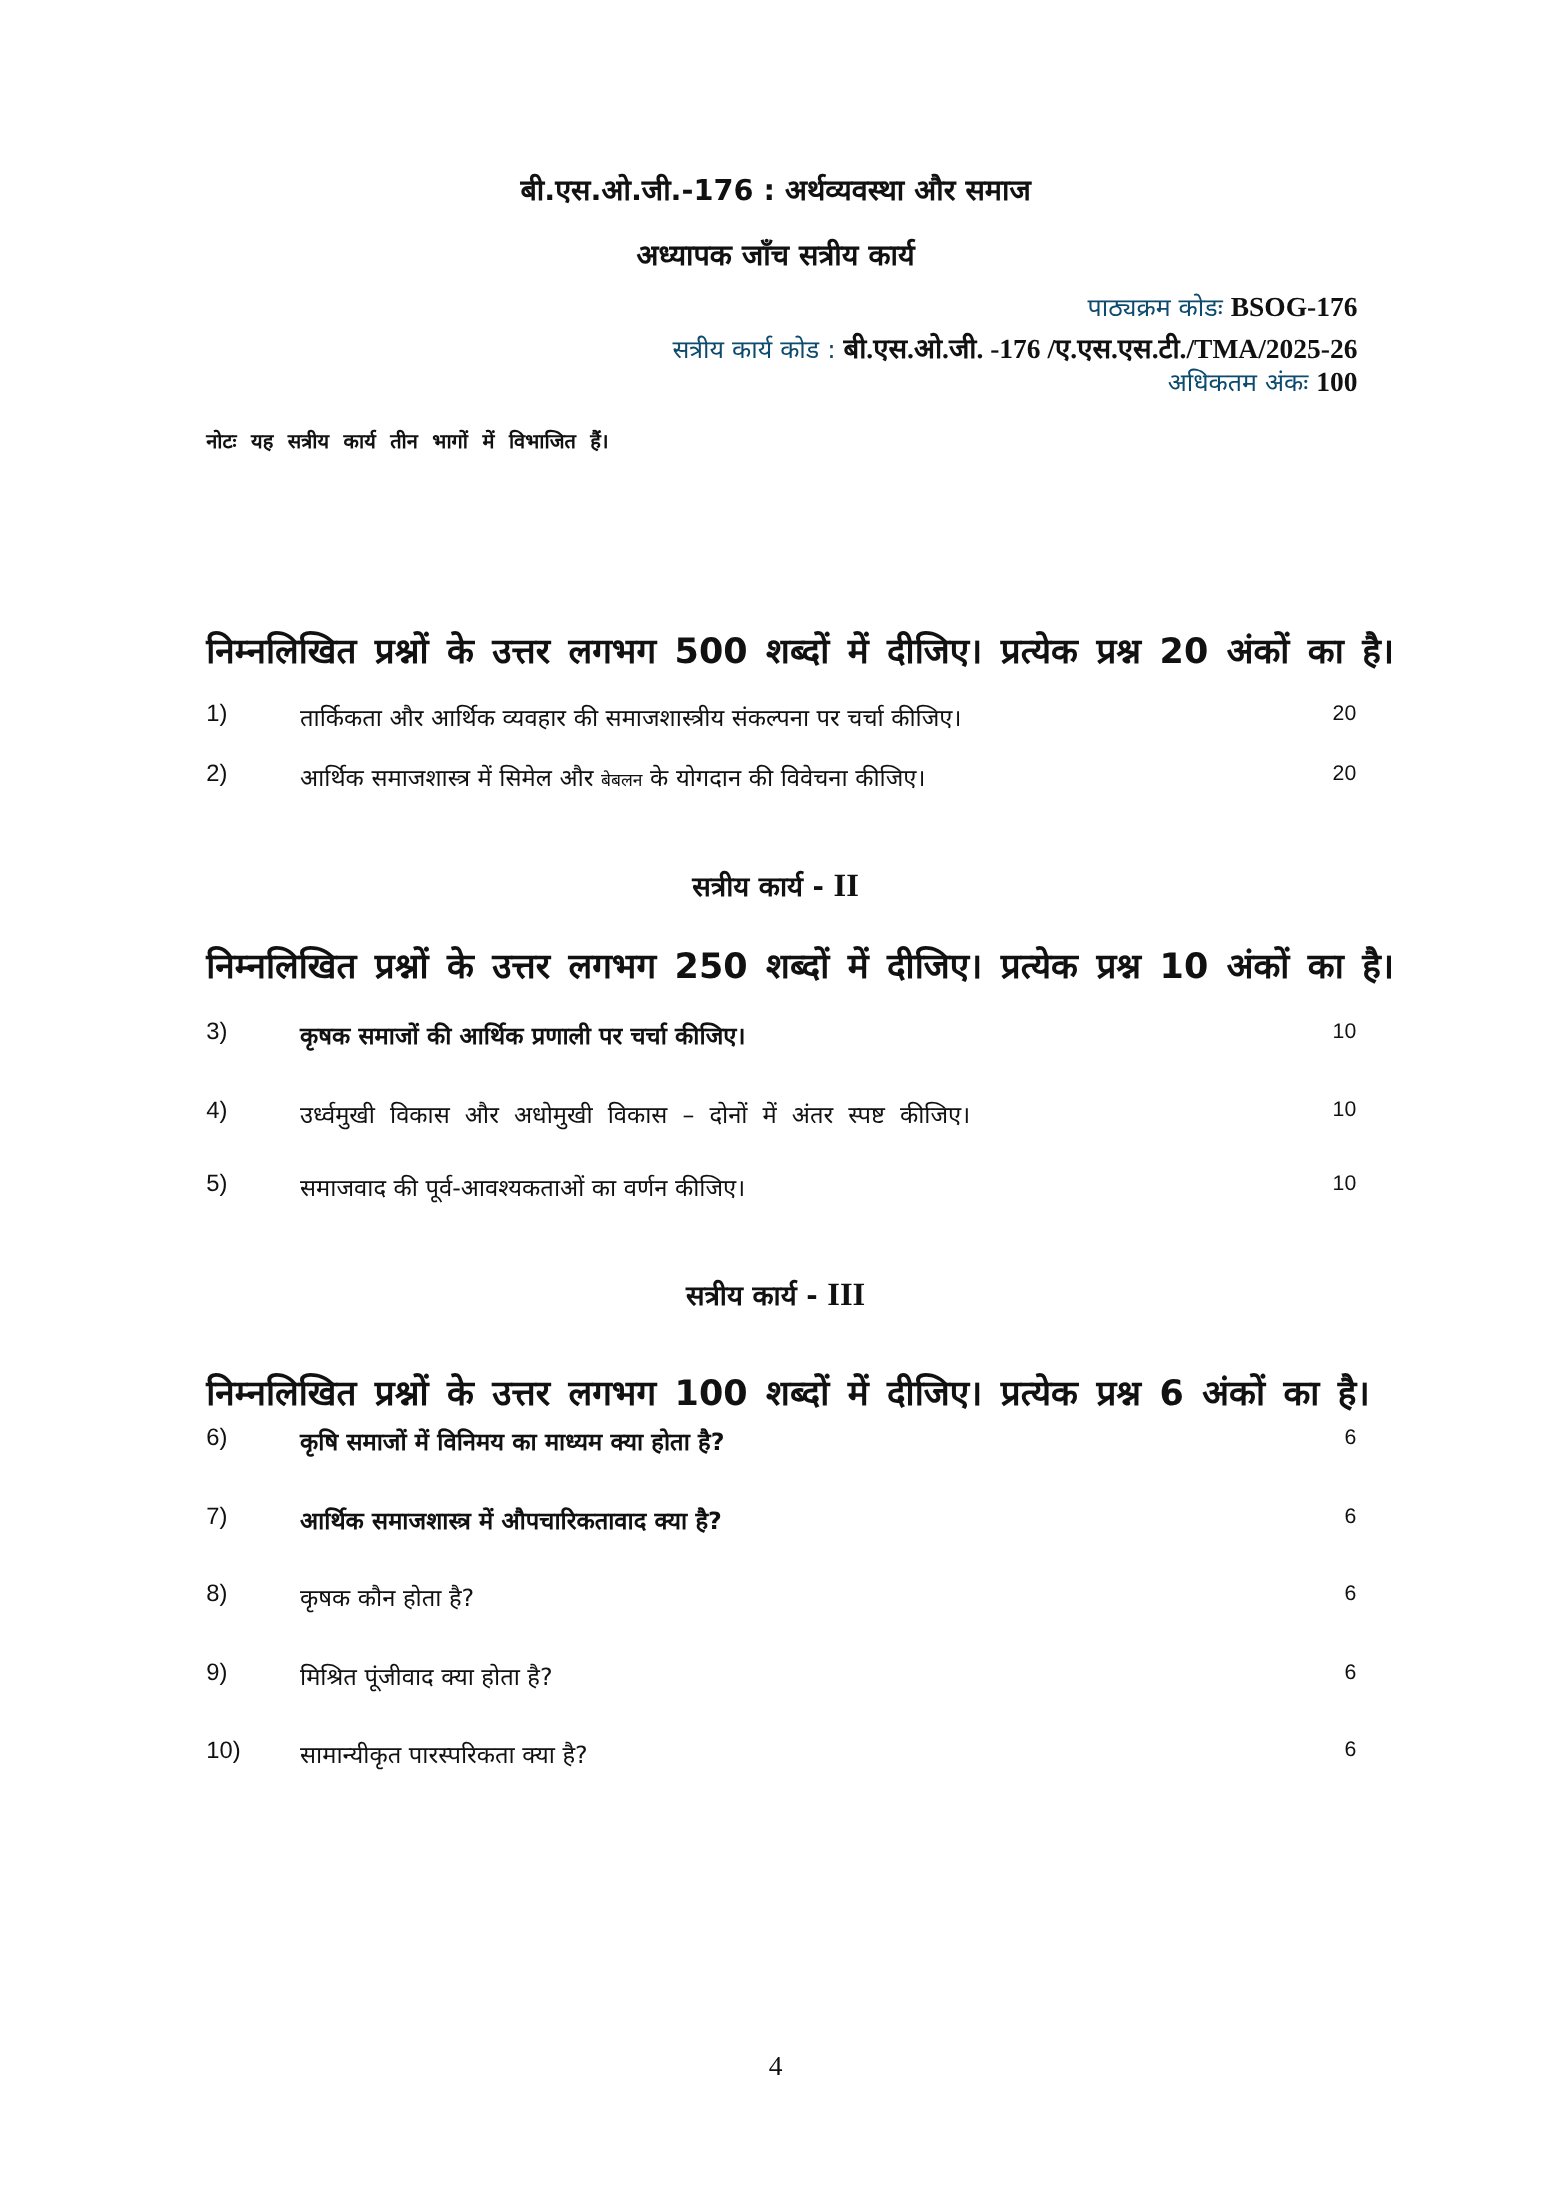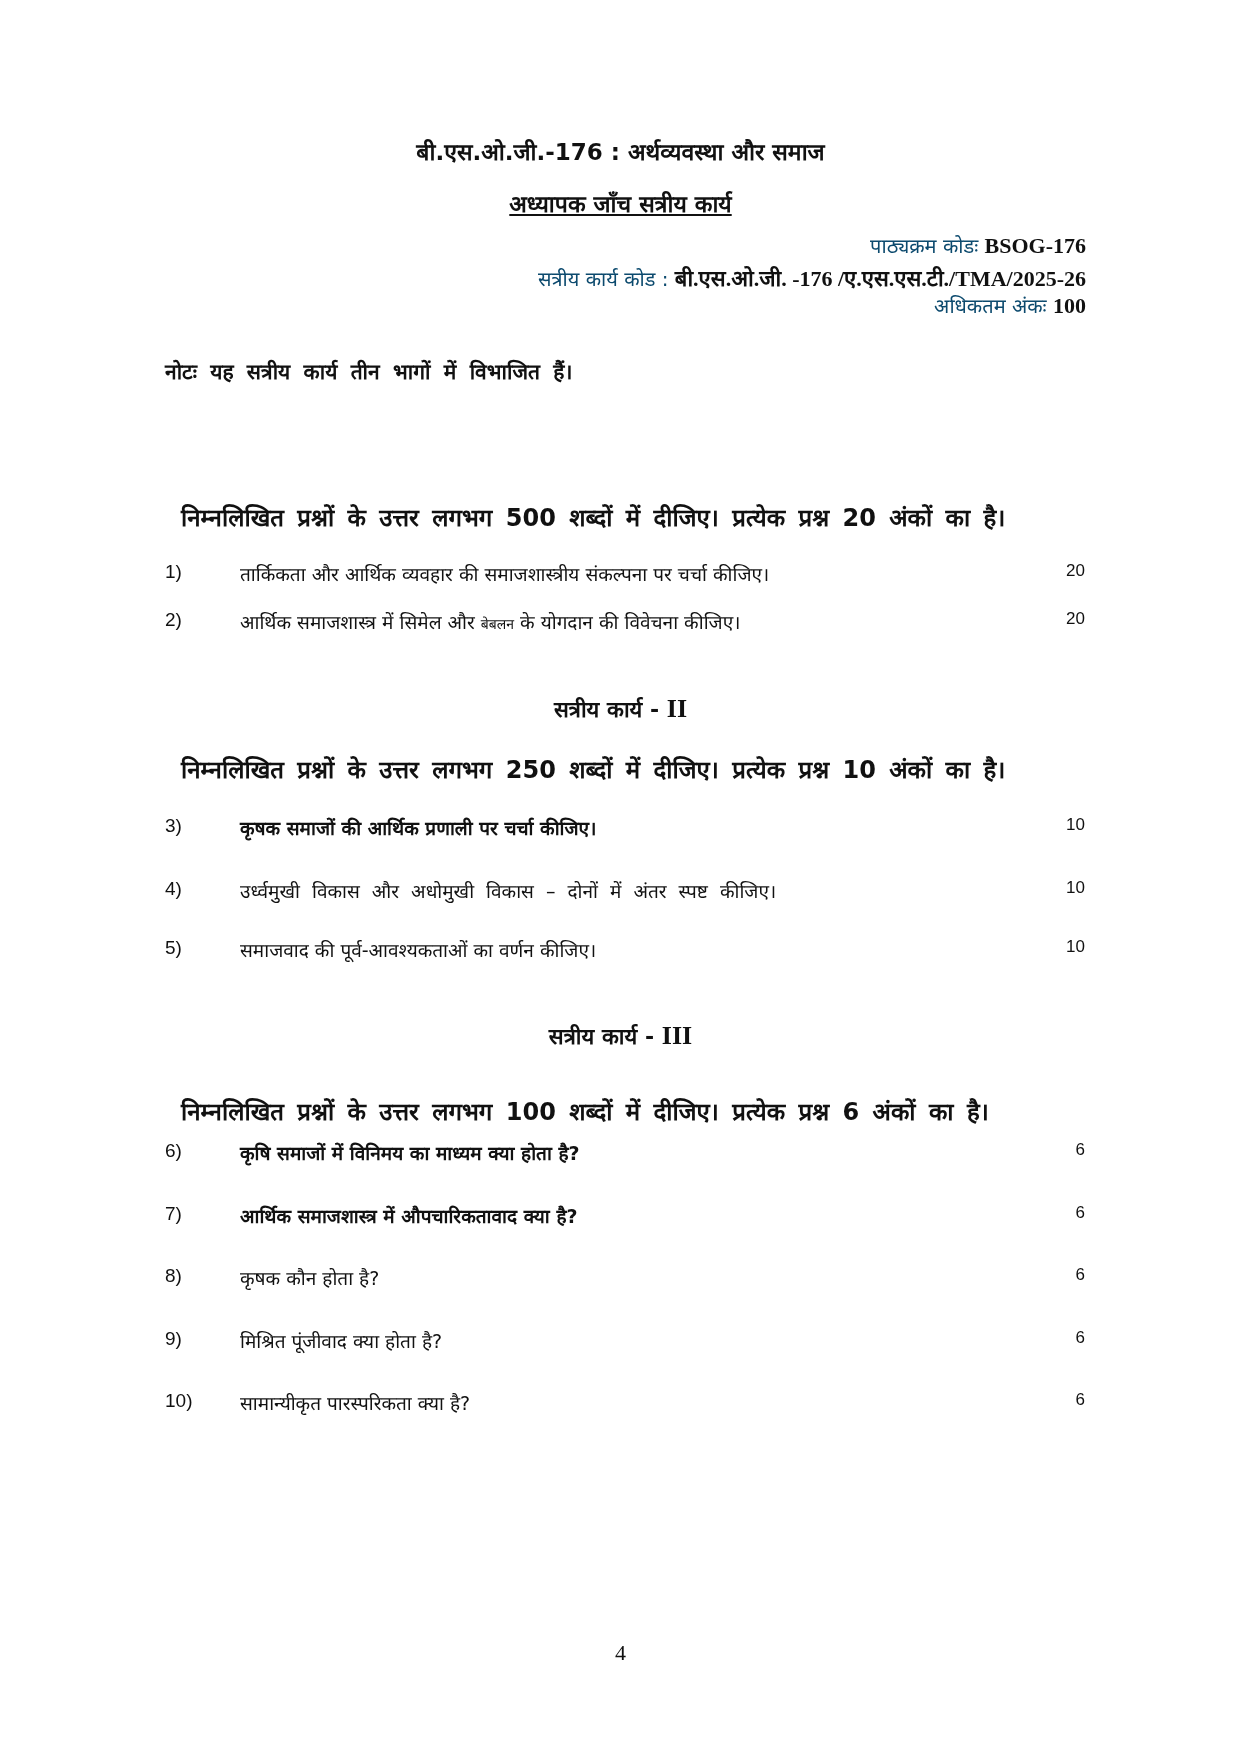--- a/index.html
+++ b/index.html
@@ -22,21 +22,21 @@
       height: 1494px;
     }
     .title {
       position: absolute;
       left: 0; width: 1241px;
       text-align: center;
       font-weight: bold;
       font-size: 23px;
     }
     .title-main { top: 135px; }
-    .title-sub { top: 187px; text-decoration: underline; }
+    .title-sub { top: 187px; }
 
     .meta {
       position: absolute;
       right: 155px;
       text-align: right;
       font-size: 20px;
       white-space: nowrap;
     }
     .meta .lbl { color: #0c4a6e; }
     .meta .val {
@@ -44,41 +44,41 @@
       font-weight: bold;
       font-size: 22px;
     }
     .meta-course { top: 232px; }
     .meta-code { top: 262px; }
     .meta-marks { top: 292px; }
 
     .note {
       position: absolute;
       left: 165px;
-      top: 357px;
-      font-size: 21px;
+      top: 341px;
+      font-size: 16px;
       font-weight: bold;
       word-spacing: 6px;
     }
 
     .section-heading {
       position: absolute;
       left: 0; width: 1241px;
       text-align: center;
       font-size: 22px;
       font-weight: bold;
     }
     .section-heading .roman {
       font-family: "Liberation Serif", serif;
       font-size: 26px;
     }
     .instruction {
       position: absolute;
-      left: 181px;
-      font-size: 24px;
+      left: 165px;
+      font-size: 28px;
       font-weight: bold;
       word-spacing: 5px;
       white-space: nowrap;
     }
 
     .q-row {
       position: absolute;
       left: 165px;
       width: 920px;
       height: 32px;

